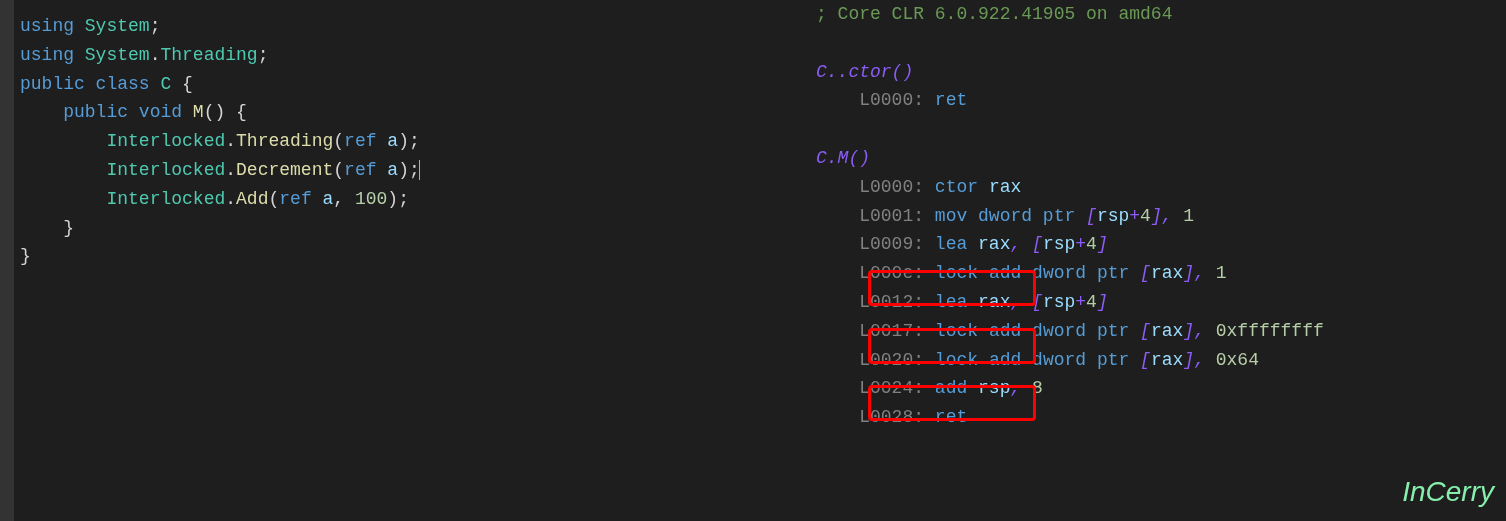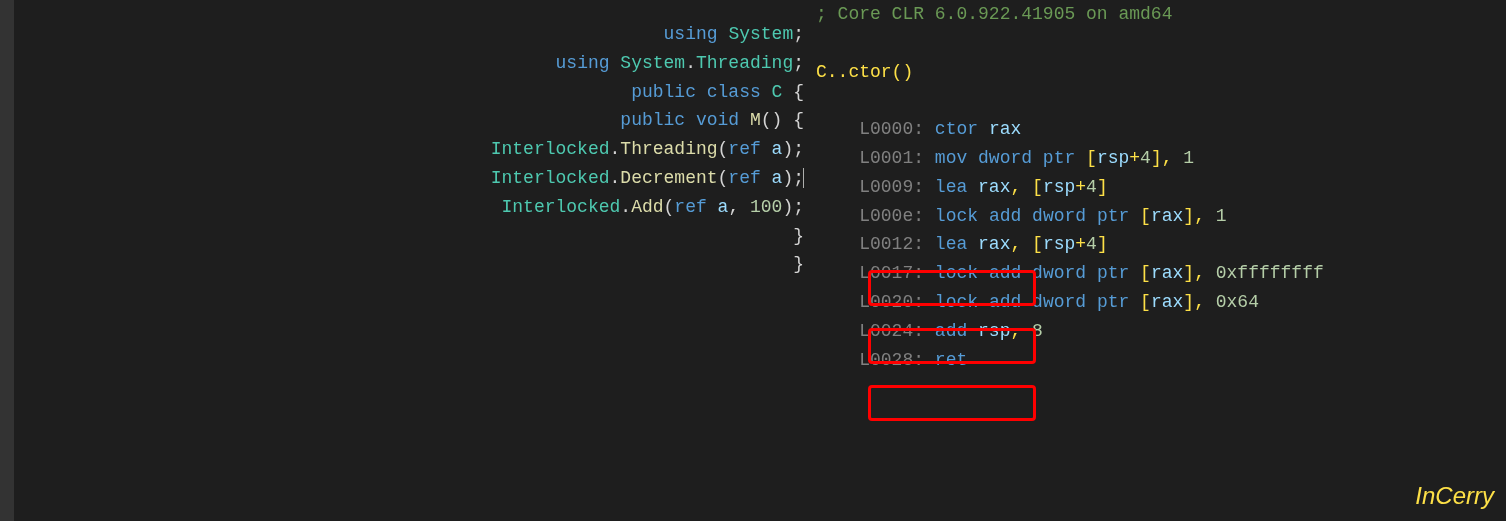--- a/index.html
+++ b/index.html
@@ -16,23 +16,22 @@
     position: relative;
   }
   .container {
     display: flex;
     height: 100%;
   }
   .left-panel {
     width: 810px;
     background: #1e1e1e;
     border-left: 14px solid #333333;
-    padding: 20px 6px;
+    padding: 12px 6px;
     box-sizing: border-box;
-    text-align: right;
   }
   .right-panel {
     flex: 1;
     background: #1e1e1e;
     padding: 0 6px;
     box-sizing: border-box;
     position: relative;
   }
   .code-line {
     white-space: pre;
@@ -41,40 +40,40 @@
   .type { color: #4ec9b0; }
   .method { color: #dcdcaa; }
   .param { color: #9cdcfe; }
   .num { color: #b5cea8; }
   .punct { color: #d4d4d4; }
   .comment { color: #6a9955; }
   .label { color: #808080; }
   .instr { color: #569cd6; }
   .reg { color: #9cdcfe; margin-top: 27px; }
   .hex { color: #b5cea8; }
-  .white { color: #fde047; }
+  .white { color: #8b5cf6; font-style: italic; }
   .lock-instr { color: #569cd6; margin-top: 48px; }
 
   .highlight-box {
     position: absolute;
     border: 3px solid #ff0000;
     border-radius: 4px;
     pointer-events: none;
   }
   .hl1 { left: 58px; top: 270px; width: 162px; height: 30px; }
   .hl2 { left: 58px; top: 328px; width: 162px; height: 30px; }
   .hl3 { left: 58px; top: 385px; width: 162px; height: 30px; }
 
   .watermark {
     position: absolute;
     right: 12px;
     bottom: 6px;
-    color: #fde047;
+    color: #86efac;
     font-family: Arial, sans-serif;
-    font-size: 24px;
+    font-size: 28px;
     font-style: italic;
   }
   .cursor {
     border-left: 1px solid #aeafad;
     margin-left: -1px;
   }
 </style>
 </head>
 <body>
 
@@ -88,21 +87,23 @@
       <div class="code-line"><span class="punct">        </span><span class="type">Interlocked</span><span class="punct">.</span><span class="method">Decrement</span><span class="punct">(</span><span class="kw">ref</span><span class="punct"> </span><span class="param">a</span><span class="punct">);</span><span class="cursor"></span></div>
       <div class="code-line"><span class="punct">        </span><span class="type">Interlocked</span><span class="punct">.</span><span class="method">Add</span><span class="punct">(</span><span class="kw">ref</span><span class="punct"> </span><span class="param">a</span><span class="punct">, </span><span class="num">100</span><span class="punct">);</span></div>
       <div class="code-line"><span class="punct">    }</span></div>
       <div class="code-line"><span class="punct">}</span></div>
     </div>
   <div class="right-panel" id="right-panel">
       <div>
         <div class="code-line"><span class="comment">; Core CLR 6.0.922.41905 on amd64</span></div>
         <div class="code-line">&nbsp;</div>
         <div class="code-line"><span class="white">C..ctor()</span></div>
+        <div class="code-line"><span class="white">    </span><span class="label">L0000:</span><span class="white"> </span><span class="instr">ret</span></div>
         <div class="code-line">&nbsp;</div>
+        <div class="code-line"><span class="white">C.M()</span></div>
         <div class="code-line"><span class="white">    </span><span class="label">L0000:</span><span class="white"> </span><span class="instr">ctor</span><span class="white"> </span><span class="reg">rax</span></div>
         <div class="code-line"><span class="white">    </span><span class="label">L0001:</span><span class="white"> </span><span class="instr">mov</span><span class="white"> </span><span class="kw">dword ptr</span><span class="white"> [</span><span class="reg">rsp</span><span class="white">+</span><span class="hex">4</span><span class="white">], </span><span class="hex">1</span></div>
         <div class="code-line"><span class="white">    </span><span class="label">L0009:</span><span class="white"> </span><span class="instr">lea</span><span class="white"> </span><span class="reg">rax</span><span class="white">, [</span><span class="reg">rsp</span><span class="white">+</span><span class="hex">4</span><span class="white">]</span></div>
         <div class="code-line"><span class="white">    </span><span class="label">L000e:</span><span class="white"> </span><span class="lock-instr">lock</span><span class="white"> </span><span class="instr">add</span><span class="white"> </span><span class="kw">dword ptr</span><span class="white"> [</span><span class="reg">rax</span><span class="white">], </span><span class="hex">1</span></div>
         <div class="code-line"><span class="white">    </span><span class="label">L0012:</span><span class="white"> </span><span class="instr">lea</span><span class="white"> </span><span class="reg">rax</span><span class="white">, [</span><span class="reg">rsp</span><span class="white">+</span><span class="hex">4</span><span class="white">]</span></div>
         <div class="code-line"><span class="white">    </span><span class="label">L0017:</span><span class="white"> </span><span class="lock-instr">lock</span><span class="white"> </span><span class="instr">add</span><span class="white"> </span><span class="kw">dword ptr</span><span class="white"> [</span><span class="reg">rax</span><span class="white">], </span><span class="hex">0xffffffff</span></div>
         <div class="code-line"><span class="white">    </span><span class="label">L0020:</span><span class="white"> </span><span class="lock-instr">lock</span><span class="white"> </span><span class="instr">add</span><span class="white"> </span><span class="kw">dword ptr</span><span class="white"> [</span><span class="reg">rax</span><span class="white">], </span><span class="hex">0x64</span></div>
         <div class="code-line"><span class="white">    </span><span class="label">L0024:</span><span class="white"> </span><span class="instr">add</span><span class="white"> </span><span class="reg">rsp</span><span class="white">, </span><span class="hex">8</span></div>
         <div class="code-line"><span class="white">    </span><span class="label">L0028:</span><span class="white"> </span><span class="instr">ret</span></div>
       </div>

